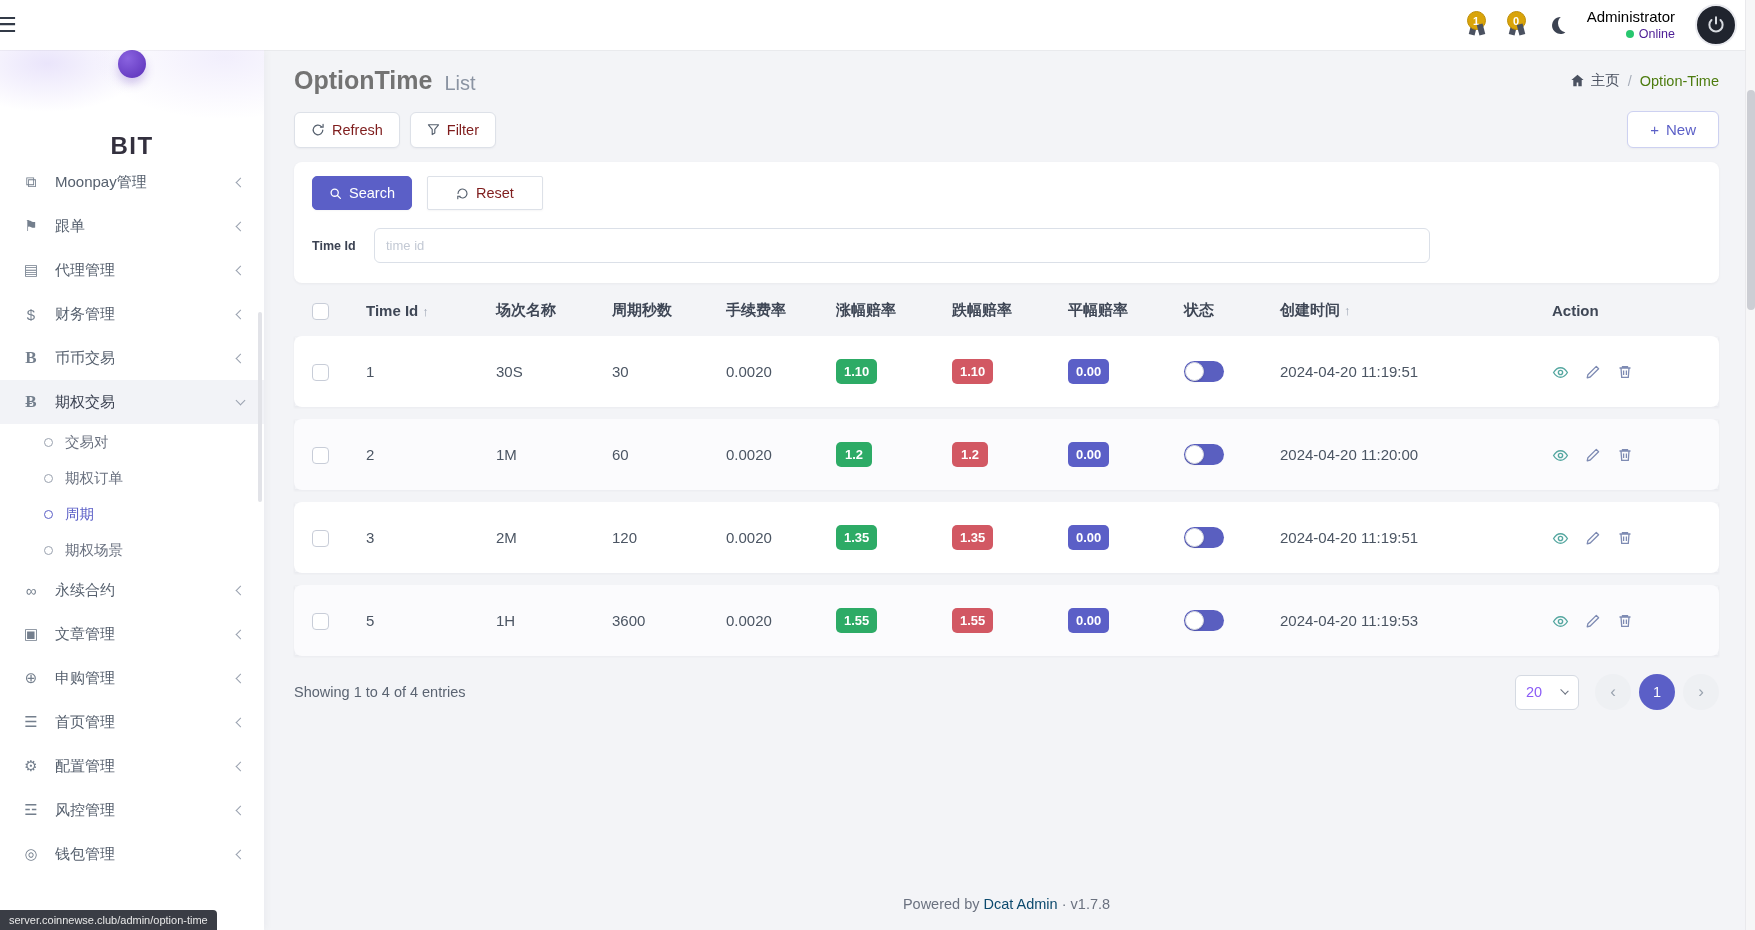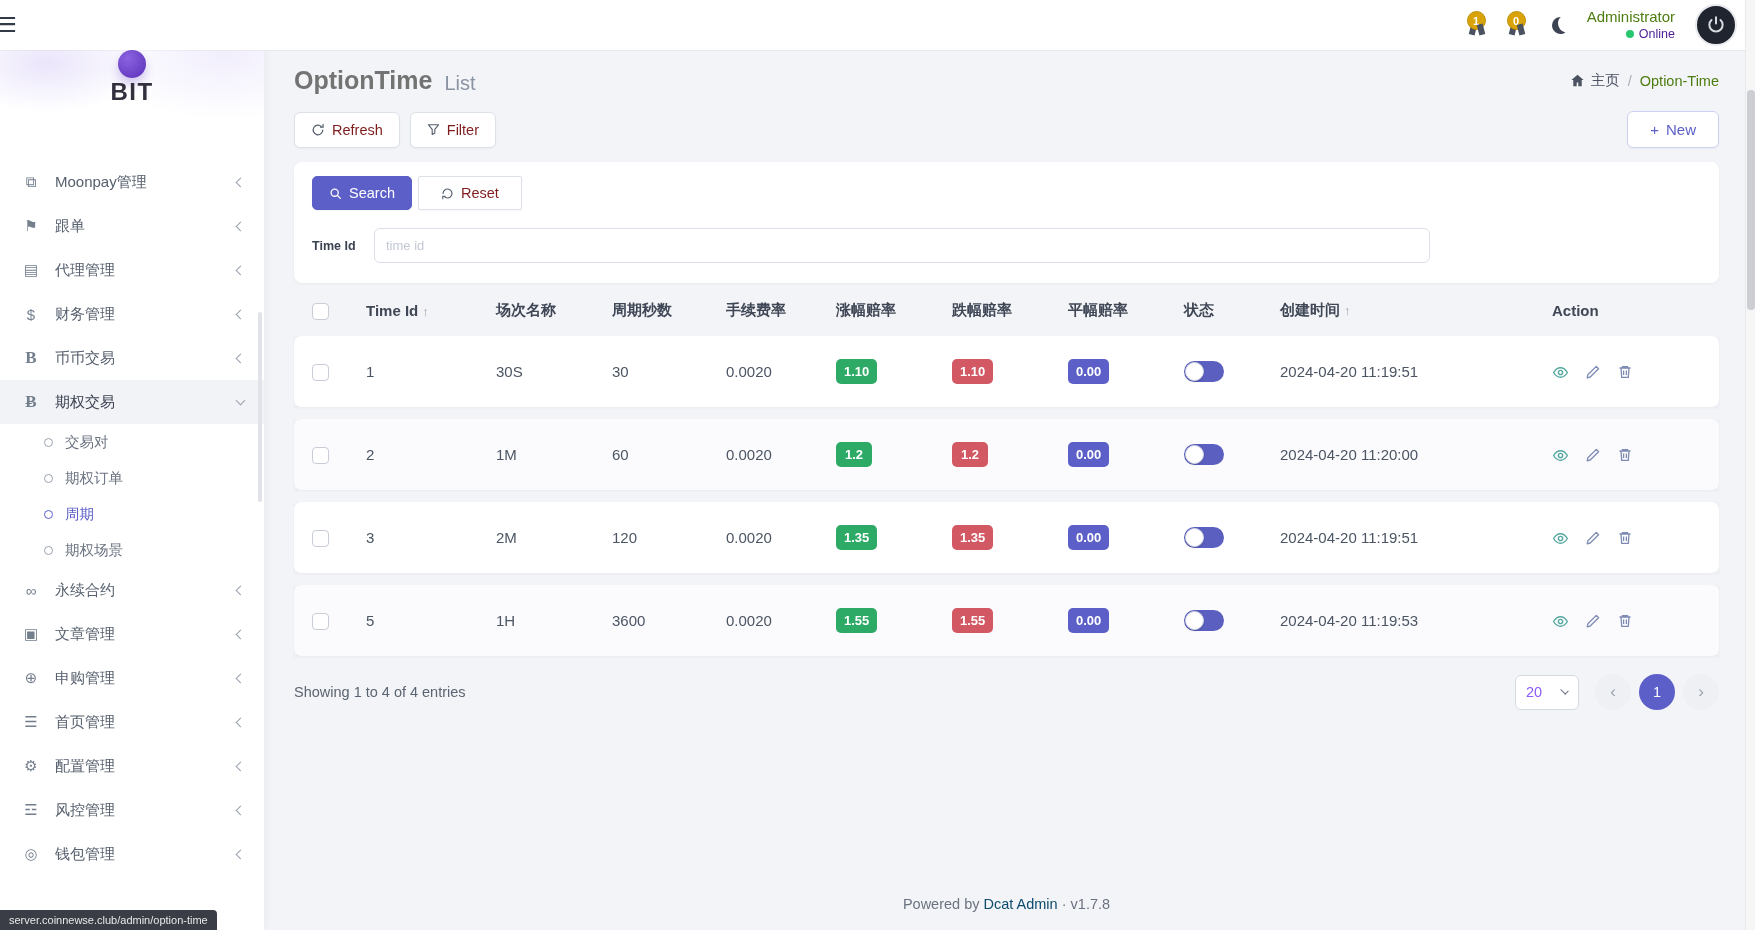--- a/index.html
+++ b/index.html
@@ -22,37 +22,37 @@
   }
   .medal-wrap::before { left:3px; transform:rotate(14deg); }
   .medal-wrap::after  { right:3px; transform:rotate(-14deg); }
   .medal {
     position:absolute; top:0; left:0; width:19px; height:19px; border-radius:50%;
     background:#d9a40a; border:1px solid #c08f06; color:#fff; font-size:11px; font-weight:bold;
     display:flex; align-items:center; justify-content:center;
   }
   .moon-btn { display:flex; align-items:center; cursor:pointer; }
   .user-block { text-align:right; line-height:1.25; }
-  .user-name { font-size:15px; color:#4d7c0f; }
+  .user-name { font-size:15px; color:#000000; }
   .user-status { font-size:12.5px; color:#4c1d95; display:flex; align-items:center; justify-content:flex-end; gap:5px; }
   .online-dot { width:8px; height:8px; border-radius:50%; background:#28c76f; display:inline-block; }
   .avatar {
     width:42px; height:42px; border-radius:50%; background:#20242e;
     display:flex; align-items:center; justify-content:center; cursor:pointer;
     border:2px solid #e9eaef;
   }
   
   .shell { display:flex; height:880px; }
   
   .sidebar {
     width:264px; background:#fff; flex:0 0 264px; position:relative;
     box-shadow:2px 0 8px rgba(30,35,60,.04); overflow:hidden;
   }
   .logo-area {
-    height:110px; display:flex; flex-direction:column; align-items:center; justify-content:flex-start; 
+    height:110px; display:flex; flex-direction:column; align-items:center; justify-content:space-between; 
     background:
       radial-gradient(140px 70px at 18% 12%, rgba(124,92,230,.16), transparent 70%),
       radial-gradient(190px 90px at 85% 6%, rgba(124,92,230,.10), transparent 70%),
       #fff;
   }
   .logo-circle {
     width:28px; height:28px; border-radius:50%;
     background:radial-gradient(circle at 35% 30%, #8a63e0, #5a2fb8);
     box-shadow:0 6px 10px rgba(90,47,184,.25);
   }
@@ -91,22 +91,22 @@
     font-size:14.5px; padding:9px 16px; border:1px solid #dde1e8; background:#fff; color:#7f1d1d;
     box-shadow:0 1px 2px rgba(30,35,60,.04);
   }
   .btn-new { margin-left:auto; color:#5b5fc7; border-color:#cdd1f1; padding:9px 22px; font-size:15px; }
   
   .search-card {
     margin-top:14px; background:#fff; border-radius:8px; padding:14px 18px 20px;
     box-shadow:0 1px 3px rgba(30,35,60,.05);
   }
   .btn-search { background:#5b5fc7; border-color:#5b5fc7; color:#fff; padding:8px 16px; border-radius:5px; }
-  .btn-reset { padding:8px 22px; border-radius:2px; }
-  .search-row { display:flex; gap:6px; }
+  .btn-reset { padding:8px 28px; border-radius:2px; }
+  .search-row { display:flex; gap:15px; }
   .field-row { display:flex; align-items:center; margin-top:18px; }
   .field-label { font-size:12.5px; font-weight:bold; color:#3b4252; width:62px; flex:0 0 62px; }
   .field-input {
     width:76%; height:35px; border:1px solid #dbe0e8; border-radius:6px; padding:0 11px;
     font-size:13px; color:#4b5563; background:#fff; outline:none;
     font-family:"Liberation Sans","DejaVu Sans",sans-serif;
   }
   .field-input::placeholder { color:#c3c9d4; }
   
   table.grid { width:100%; border-collapse:separate; border-spacing:0 12px; margin-top:2px; }

